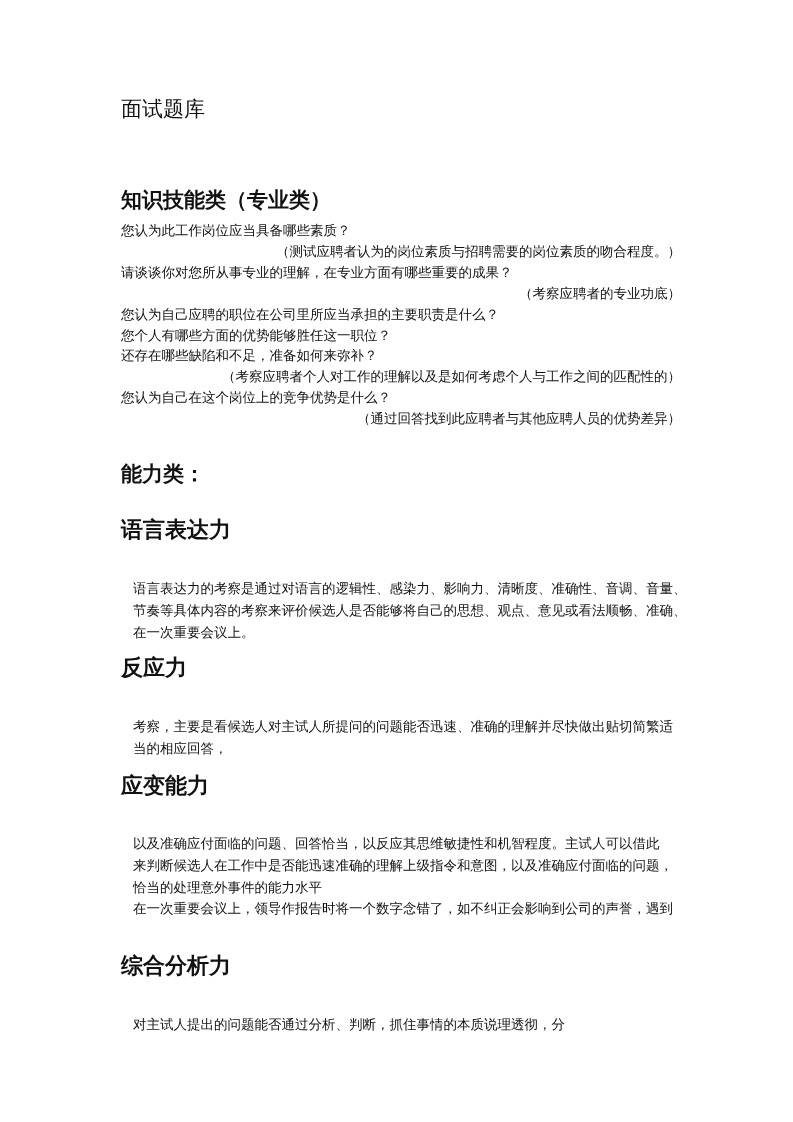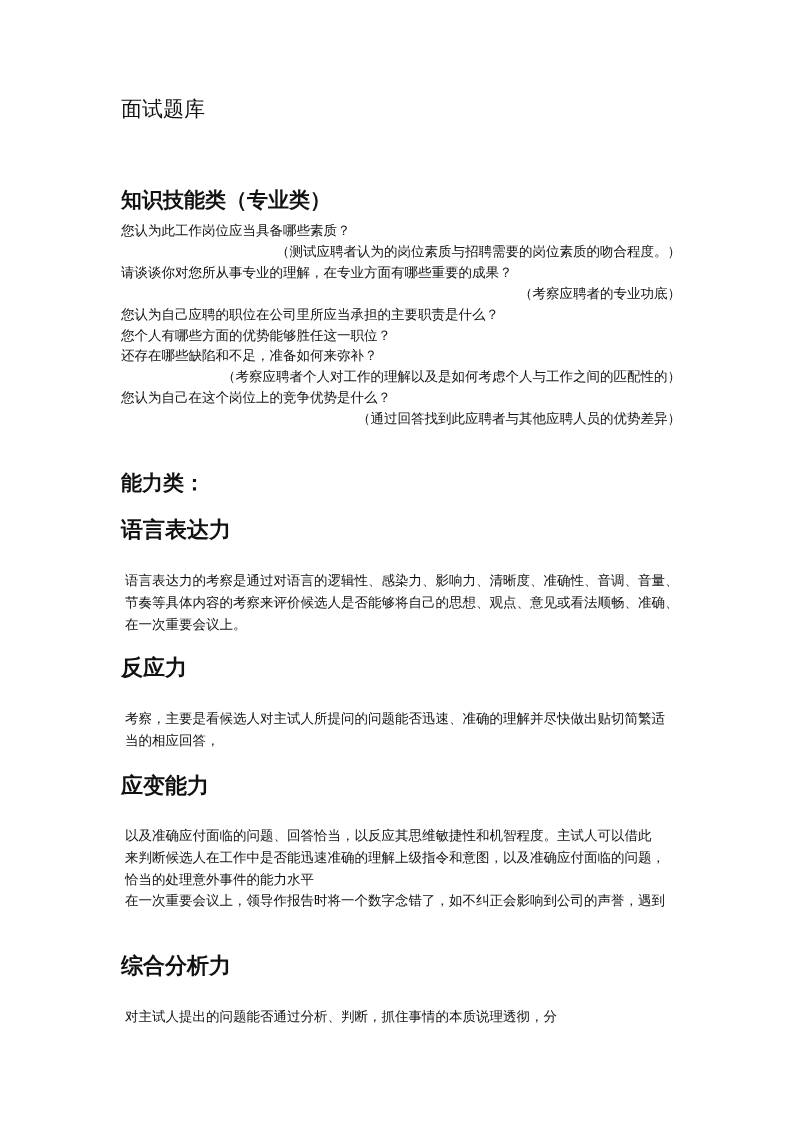--- a/index.html
+++ b/index.html
@@ -12,34 +12,34 @@
     .doc-title {
       position: absolute; top: 96px; left: 0;
       font-size: 21px; line-height: 26px; font-weight: normal; margin: 0;
       letter-spacing: 0px;
     }
     .section-title {
       position: absolute; left: 0;
       font-size: 21px; line-height: 26px; font-weight: bold; margin: 0;
     }
     .section-knowledge { top: 187px; }
-    .section-ability { top: 461px; margin-top: 9px; }
+    .section-ability { top: 461px; }
     .q-list {
       position: absolute; left: 0; top: 220px; width: 560px;
       font-size: 13.5px; line-height: 20.9px; margin: 0; padding: 0; list-style: none;
     }
     .q-list li { white-space: nowrap; }
     .q-list li.note { margin-left: -4px; text-align: right; }
     .sub-heading {
       position: absolute; left: 0; margin: 0;
       font-family: "DejaVu Sans", "Liberation Sans", sans-serif;
       font-weight: bold; font-size: 22px; line-height: 26px;
     }
     .para {
-      position: absolute; left: 0; width: 560px; margin: 4px;
+      position: absolute; left: 0; width: 560px; margin: 12px;
       font-size: 13.5px; line-height: 21.8px;
       text-align: justify;
     }
     .para span { display: block; }
   </style>
 </head>
 <body>
 
 <div class="page">
 

